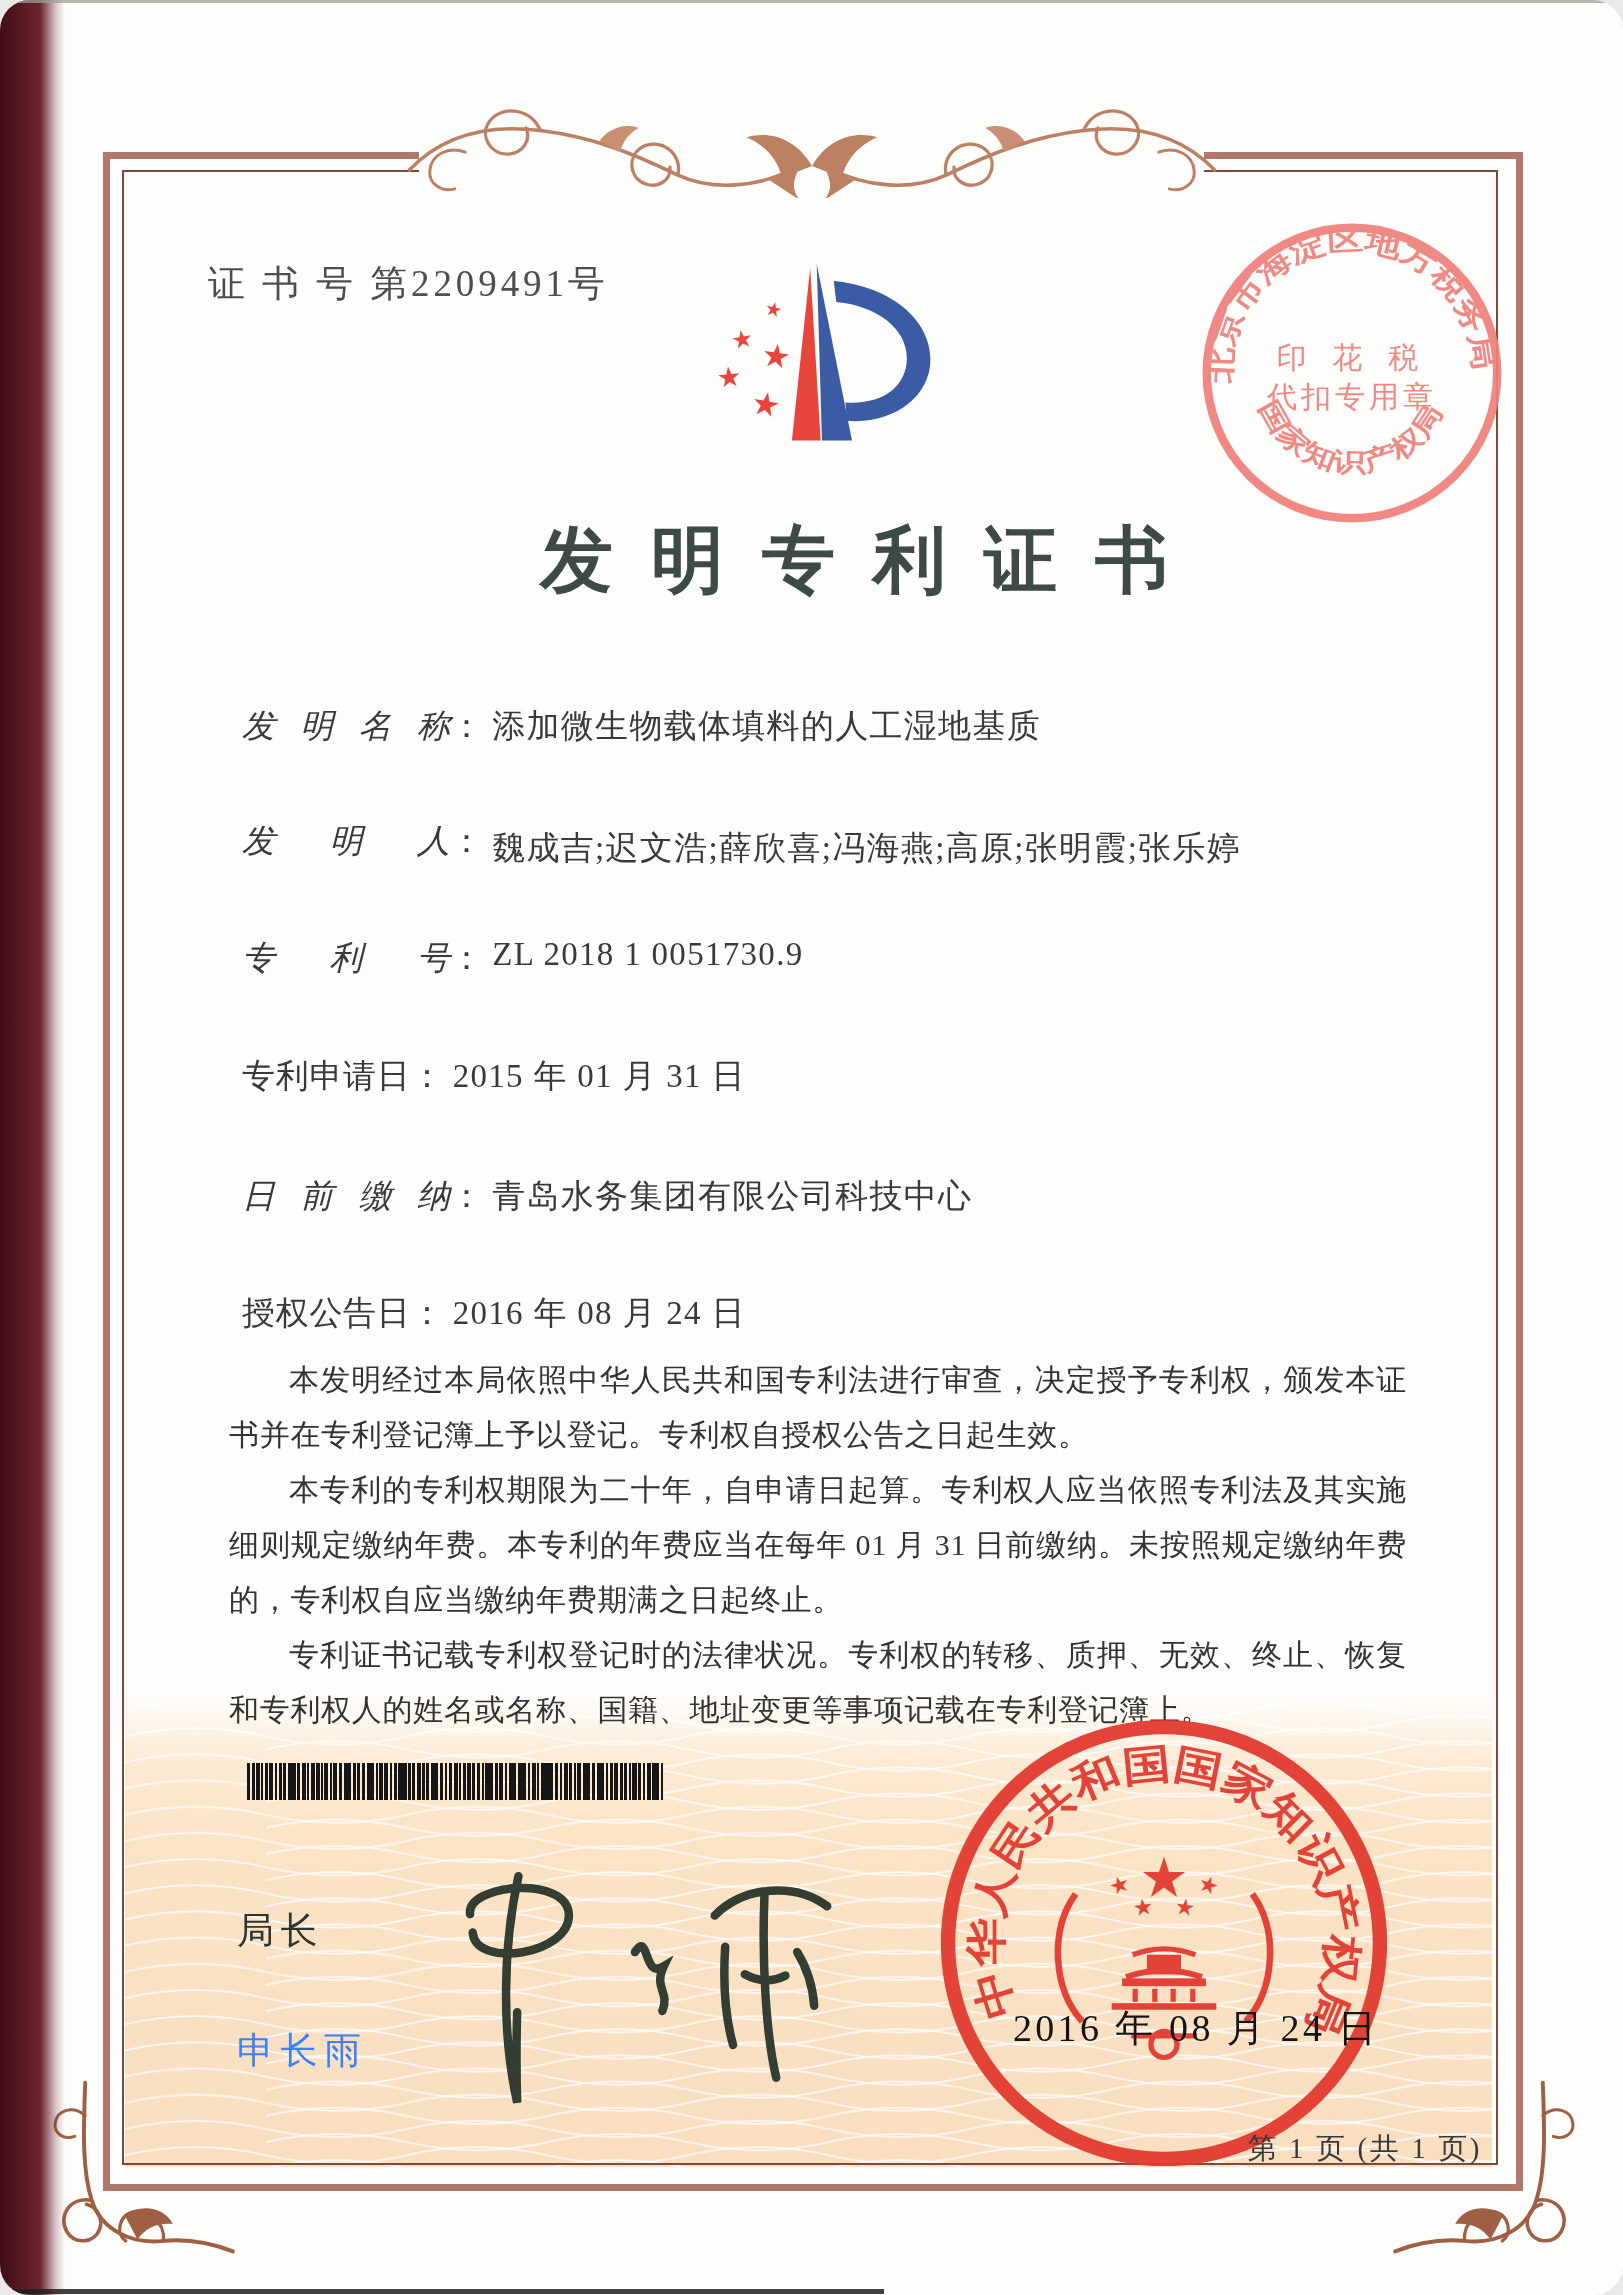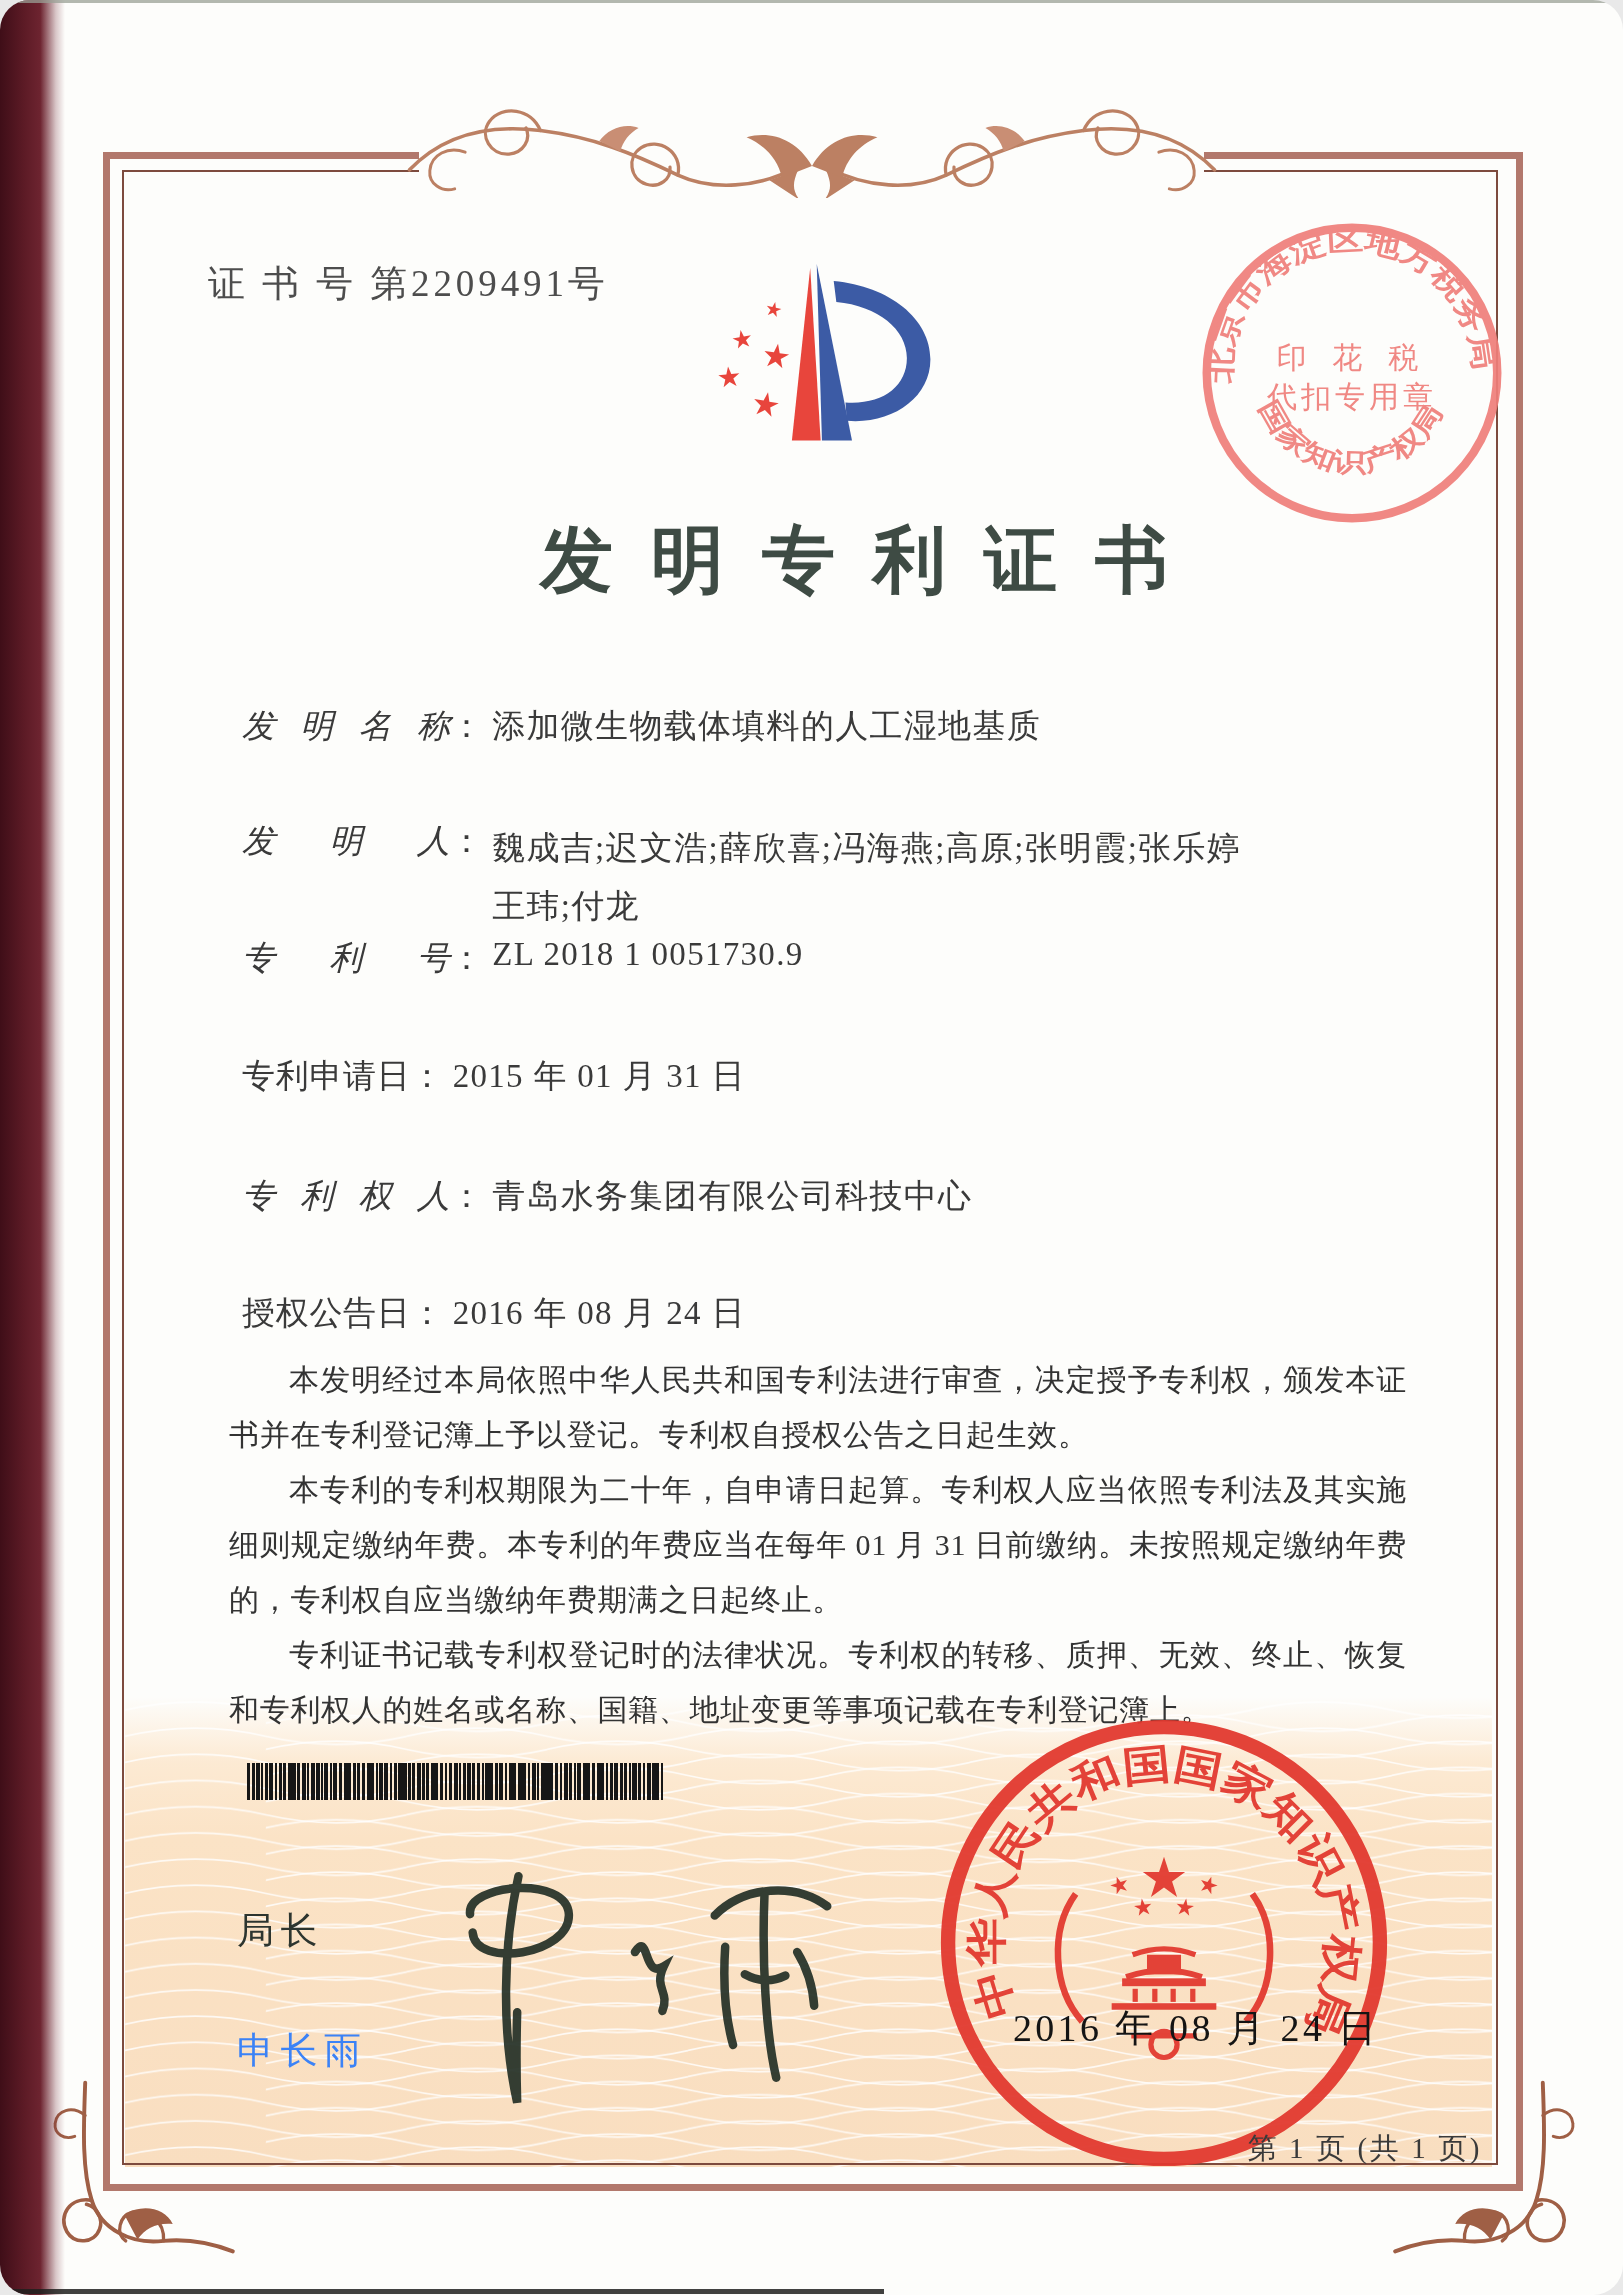--- a/index.html
+++ b/index.html
@@ -164,38 +164,37 @@
     <span class="lbl spread">发明名称</span>
       <span class="colon">：</span>
     <span class="val">添加微生物载体填料的人工湿地基质</span>
   </div>
 
   <div class="abs content frow" style="top:819px;">
     <span class="lbl spread">发明人</span>
       <span class="colon">：</span>
     <span class="val" style="line-height:58px;">
         <span class="vline">魏成吉;迟文浩;薛欣喜;冯海燕;高原;张明霞;张乐婷</span>
-        <span class="vline">王玮;付龙</span>
       </span>
   </div>
 
   <div class="abs content frow" style="top:936px;">
     <span class="lbl spread">专利号</span>
       <span class="colon">：</span>
     <span class="val">ZL 2018 1 0051730.9</span>
   </div>
 
   <div class="abs content frow" style="top:1054px;">
     <span class="lbl tight">专利申请日</span>
       <span class="colon">：</span>
     <span class="val">2015 年 01 月 31 日</span>
   </div>
 
   <div class="abs content frow" style="top:1174px;">
-    <span class="lbl spread">专利权人</span>
+    <span class="lbl spread">日前缴纳</span>
       <span class="colon">：</span>
     <span class="val">青岛水务集团有限公司科技中心</span>
   </div>
 
   <div class="abs content frow" style="top:1291px;">
     <span class="lbl tight">授权公告日</span>
       <span class="colon">：</span>
     <span class="val">2016 年 08 月 24 日</span>
   </div>
 

